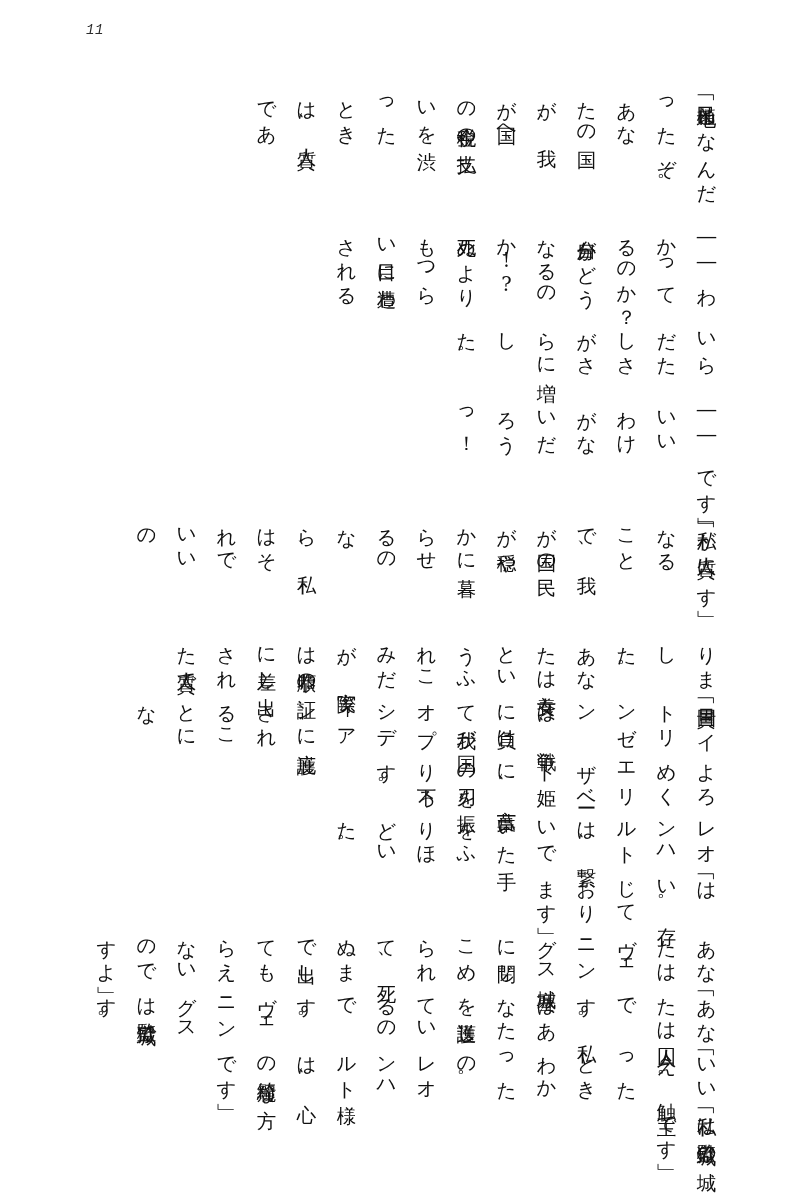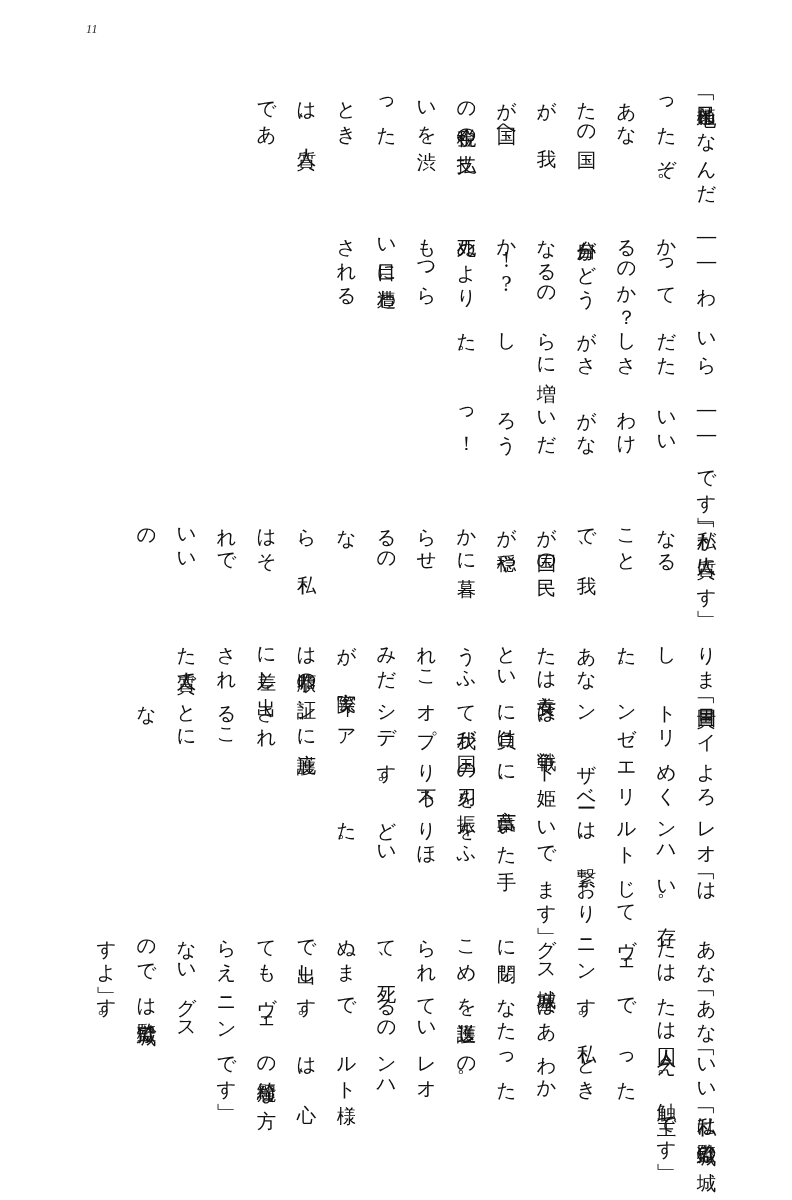--- a/index.html
+++ b/index.html
@@ -19,23 +19,23 @@
     position: relative;
     width: 792px;
     height: 1200px;
     box-sizing: border-box;
     background: #fff;
   }
   .page-number {
     position: absolute;
     top: 22px;
     left: 86px;
-    font-size: 12px;
+    font-size: 14px;
     font-style: italic;
-    font-family: Liberation Serif, serif;
+    font-family: Liberation Mono, monospace;
     color: #2b2b2b;
     letter-spacing: 0.5px;
   }
   .text-body {
     position: absolute;
     top: 88px;
     right: 66px;
     left: 66px;
     bottom: 40px;
     display: flex;

